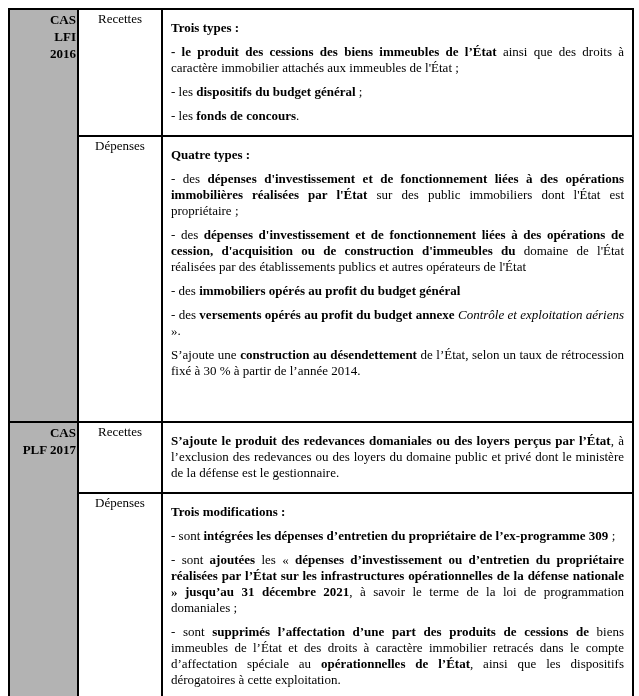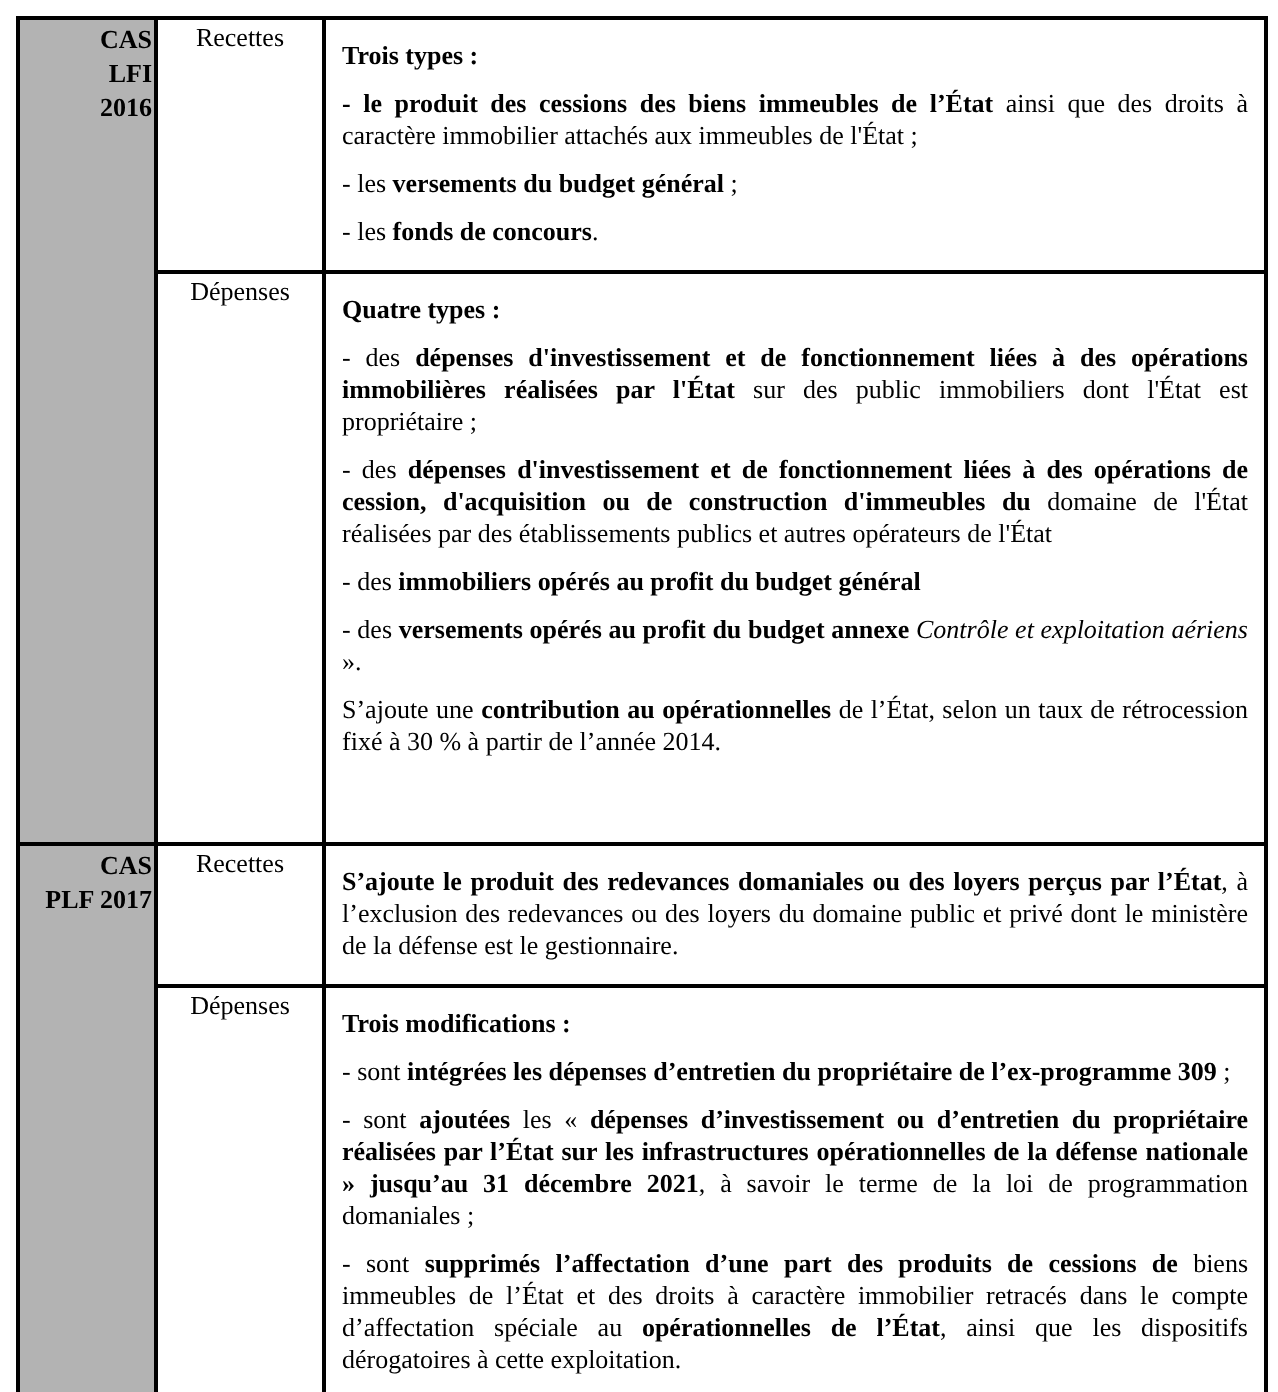--- a/index.html
+++ b/index.html
@@ -63,33 +63,33 @@
   </colgroup>
   <tbody>
     <tr>
       <td class="section-label" rowspan="2" style="height: 404px; background: rgb(179, 179, 179);">CAS
 LFI
 2016</td>
       <td class="type-label" style="height:118px">Recettes</td>
       <td class="content-cell">
           <p><span class="b">Trois types :</span></p>
           <p><span class="b">- le produit des cessions des biens immeubles de l’État</span><span> ainsi que des droits à caractère immobilier attachés aux immeubles de l'État ;</span></p>
-          <p><span>- les </span><span class="b">versements du budget général</span><span> ;</span></p>
+          <p><span>- les </span><span class="b">dispositifs du budget général</span><span> ;</span></p>
           <p><span>- les </span><span class="b">fonds de concours</span><span>.</span></p>
         </td>
     </tr>
     <tr>
       <td class="type-label" style="height:282px">Dépenses</td>
       <td class="content-cell">
           <p><span class="b">Quatre types :</span></p>
           <p><span>- des </span><span class="b">dépenses d'investissement et de fonctionnement liées à des opérations immobilières réalisées par l'État</span><span> sur des public immobiliers dont l'État est propriétaire  ;</span></p>
           <p><span>- des </span><span class="b">dépenses d'investissement et de fonctionnement liées à des opérations de cession, d'acquisition ou de construction d'immeubles du</span><span> domaine de l'État réalisées par des établissements publics et autres opérateurs de l'État</span></p>
           <p><span>- des </span><span class="b">immobiliers opérés au profit du budget général</span></p>
           <p><span>- des </span><span class="b">versements opérés au profit du budget annexe </span><span class="i">Contrôle et exploitation aériens</span><span> ».</span></p>
-          <p><span>S’ajoute une </span><span class="b">contribution au opérationnelles</span><span> de l’État, selon un taux de rétrocession  fixé à 30 % à partir de l’année 2014.</span></p>
+          <p><span>S’ajoute une </span><span class="b">construction au désendettement</span><span> de l’État, selon un taux de rétrocession  fixé à 30 % à partir de l’année 2014.</span></p>
         </td>
     </tr>
     <tr>
       <td class="section-label" rowspan="2" style="height: 272px; background: rgb(179, 179, 179);">CAS
 PLF 2017</td>
       <td class="type-label" style="height:56px">Recettes</td>
       <td class="content-cell">
           <p><span class="b">S’ajoute le produit des redevances domaniales ou des loyers perçus par l’État</span><span>, à l’exclusion des redevances ou des loyers du domaine public et privé dont le ministère de la défense  est le gestionnaire.</span></p>
         </td>
     </tr>

